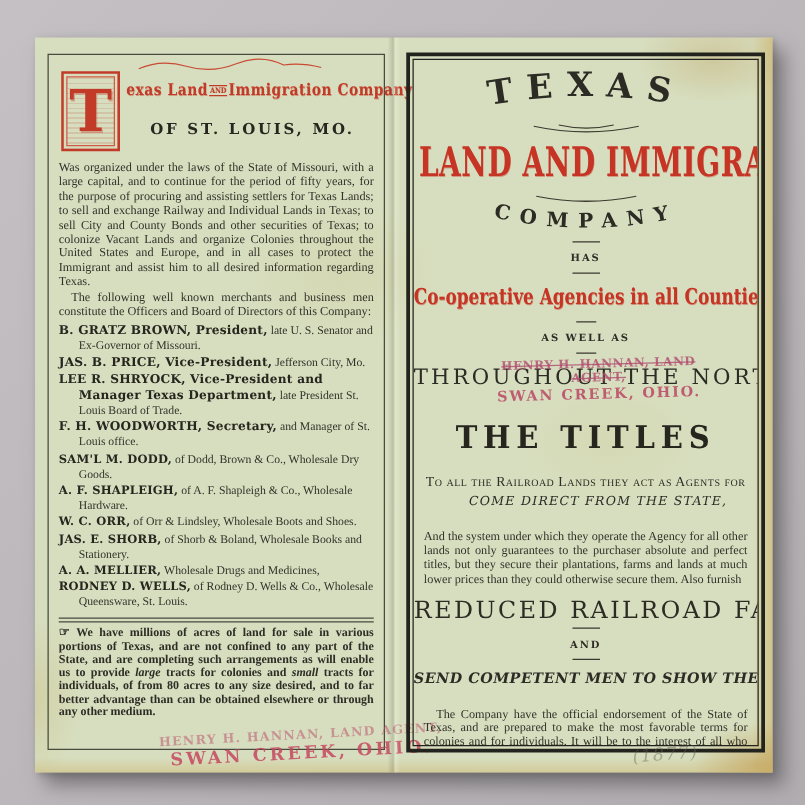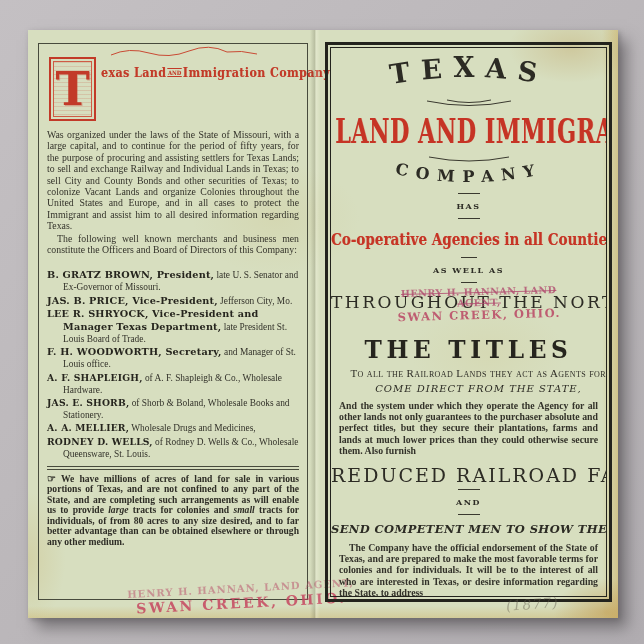--- a/index.html
+++ b/index.html
@@ -49,21 +49,21 @@
     transform: scaleX(.85); transform-origin:left center; letter-spacing:.5px;
     text-shadow:.4px .4px 0 rgba(194,58,40,.4);
   }
   .and-mono { font-size:6px; letter-spacing:0; vertical-align:2px; border-top:1px solid #c23a28; border-bottom:1px solid #c23a28; padding:0 1px; margin:0 1px; }
   .mast-sub {
     position:absolute; left:54px; top:47px; width:202px; text-align:center;
     font-family:"DejaVu Serif",serif; font-weight:bold; font-size:12px; letter-spacing:2.2px; color:#28271f;
   }
   .body-par { font-size:9.8px; line-height:11.4px; text-align:justify; color:#33322a; }
   .body-par.indent { text-indent:10px; margin-top:1px; }
-  .directors { margin-top:14px; }
+  .directors { margin-top:4px; }
   .director-row {
     font-size:9.4px; line-height:11.9px; text-align:left; color:#33322a;
     padding-left:16px; text-indent:-16px; margin-bottom:.5px;
   }
   .director-row strong { font-family:"DejaVu Serif",serif; font-size:9.2px; letter-spacing:.2px; color:#26251e; }
   .director-row:nth-child(-n+4) strong { font-size:9.7px; }
   .dbl-rule { margin:5px 0 4px; border-top:1px solid #474a3c; border-bottom:1px solid #474a3c; height:4px; }
   .footer-note { font-size:9.6px; line-height:10.5px; text-align:justify; font-weight:bold; color:#2e2d26; }
   .footer-note em { font-weight:bold; }
   .hand-glyph { font-size:10px; }
@@ -94,23 +94,23 @@
     font-family:"DejaVu Serif",serif; font-weight:bold; font-size:13.5px; color:#c63425;
     transform: scaleY(1.3); margin-top:11px; white-space:nowrap;
     text-shadow:.4px .4px 0 rgba(198,53,37,.45);
   }
   .north-line { font-family:"DejaVu Serif",serif; font-size:17px; letter-spacing:2.5px; color:#2c2b24; margin-top:9px; white-space:nowrap; }
   .dots-orn { font-size:8px; letter-spacing:3px; color:#2c2b24; margin-top:1px; }
   .stamp-right { position:absolute; left:48px; top:238px; width:200px; transform:rotate(-1.5deg); }
   .stamp-right .s1 { font-size:9.5px; letter-spacing:.5px; color:rgba(176,74,110,.8); text-decoration:line-through; }
   .stamp-right .s2 { font-size:11.5px; letter-spacing:1.5px; color:rgba(186,70,100,.85); }
   .titles-line { font-family:"DejaVu Serif",serif; font-weight:bold; font-size:25px; letter-spacing:5px; color:#26251e; transform:scaleX(.93); margin-top:13px; white-space:nowrap; }
-  .railroad-line { font-variant:small-caps; font-size:11px; letter-spacing:.4px; color:#2e2d26; margin-top:3px; white-space:nowrap;text-align:right; }
+  .railroad-line { font-variant:small-caps; font-size:11px; letter-spacing:.4px; color:#2e2d26; margin-top:16px; white-space:nowrap; }
   .come-line { font-family:"DejaVu Serif",serif; font-style:italic; font-size:10px; letter-spacing:1px; color:#2c2b24; margin-top:4px; white-space:nowrap;margin-left:20px; }
-  .right-par { font-size:9.8px; line-height:11.2px; text-align:justify; color:#33322a; margin:6px 8px 0;font-weight:bold; }
+  .right-par { font-size:9.8px; line-height:11.2px; text-align:justify; color:#33322a; margin:17px 8px 0; }
   .right-par.indent { text-indent:10px; }
   .reduced-line { font-family:"DejaVu Serif",serif; font-size:19px; letter-spacing:2px; color:#2c2b24; margin-top:8px; white-space:nowrap; }
   .send-line { font-family:"DejaVu Serif",serif; font-weight:bold; font-style:italic; font-size:11.5px; letter-spacing:.4px; color:#2c2b24; margin-top:7px; white-space:nowrap; }
   .sig-block { margin-top:9px; }
   .sig-co { font-family:"DejaVu Serif",serif; font-size:14.5px; letter-spacing:.5px; color:#26251e; transform:scale(.92,1.25); white-space:nowrap; }
   .sig-co .and-mono { border-color:#26251e; font-size:6px; }
   .sig-city { font-family:"DejaVu Serif",serif; font-weight:bold; font-size:13.5px; letter-spacing:2.5px; color:#26251e; text-align:right; padding-right:38px; margin-top:1px; }
   .printers-line { font-size:5.8px; letter-spacing:.9px; color:#45443a; margin-top:11px; }
   .pencil-note {
     position:absolute; left:478px; top:566px; font-family:"DejaVu Serif",serif; font-style:italic;
@@ -126,31 +126,34 @@
     <div class="masthead">
       <svg class="flourish-svg" width="150" height="12" viewBox="0 0 150 12">
         <path d="M2 9 Q 20 1 40 7 T 80 5 T 118 6 Q 132 4 148 8" stroke="#c94a34" stroke-width="1" fill="none"></path>
       </svg>
       <div class="dropcap-box">
         <span>T</span>
       </div>
       <div class="mast-title">
         <span>exas Land</span><span class="and-mono">AND</span><span>Immigration Company</span>
       </div>
+      <div class="mast-sub">OF ST. LOUIS, MO.</div>
     </div>
 
     <p class="body-par">Was organized under the laws of the State of Missouri, with a large capital, and to continue for the period of fifty years, for the purpose of procuring and assisting settlers for Texas Lands; to sell and exchange Railway and Individual Lands in Texas; to sell City and County Bonds and other securities of Texas; to colonize Vacant Lands and organize Colonies throughout the United States and Europe, and in all cases to protect the Immigrant and assist him to all desired information regarding Texas.</p>
     <p class="body-par indent">The following well known merchants and business men constitute the Officers and Board of Directors of this Company:</p>
 
     <div class="directors" id="directors-list">
         <div class="director-row"><strong>B. GRATZ BROWN, President,</strong><span> late U. S. Senator and Ex-Governor of Missouri.</span></div>
         <div class="director-row"><strong>JAS. B. PRICE, Vice-President,</strong><span> Jefferson City, Mo.</span></div>
         <div class="director-row"><strong>LEE R. SHRYOCK, Vice-President and Manager Texas Department,</strong><span> late President St. Louis Board of Trade.</span></div>
         <div class="director-row"><strong>F. H. WOODWORTH, Secretary,</strong><span> and Manager of St. Louis office.</span></div>
+        <div class="director-row"><strong>SAM'L M. DODD,</strong><span> of Dodd, Brown &amp; Co., Wholesale Dry Goods.</span></div>
         <div class="director-row"><strong>A. F. SHAPLEIGH,</strong><span> of A. F. Shapleigh &amp; Co., Wholesale Hardware.</span></div>
+        <div class="director-row"><strong>W. C. ORR,</strong><span> of Orr &amp; Lindsley, Wholesale Boots and Shoes.</span></div>
         <div class="director-row"><strong>JAS. E. SHORB,</strong><span> of Shorb &amp; Boland, Wholesale Books and Stationery.</span></div>
         <div class="director-row"><strong>A. A. MELLIER,</strong><span> Wholesale Drugs and Medicines,</span></div>
         <div class="director-row"><strong>RODNEY D. WELLS,</strong><span> of Rodney D. Wells &amp; Co., Wholesale Queensware, St. Louis.</span></div>
       </div>
 
     <div class="dbl-rule"></div>
 
     <p class="footer-note"><span class="hand-glyph">☞</span><span> We have millions of acres of land for sale in various portions of Texas, and are not confined to any part of the State, and are completing such arrangements as will enable us to provide </span><em>large</em><span> tracts for colonies and </span><em>small</em><span> tracts for individuals, of from 80 acres to any size desired, and to far better advantage than can be obtained elsewhere or through any other medium.</span></p>
 
     <div class="stamp stamp-left">

